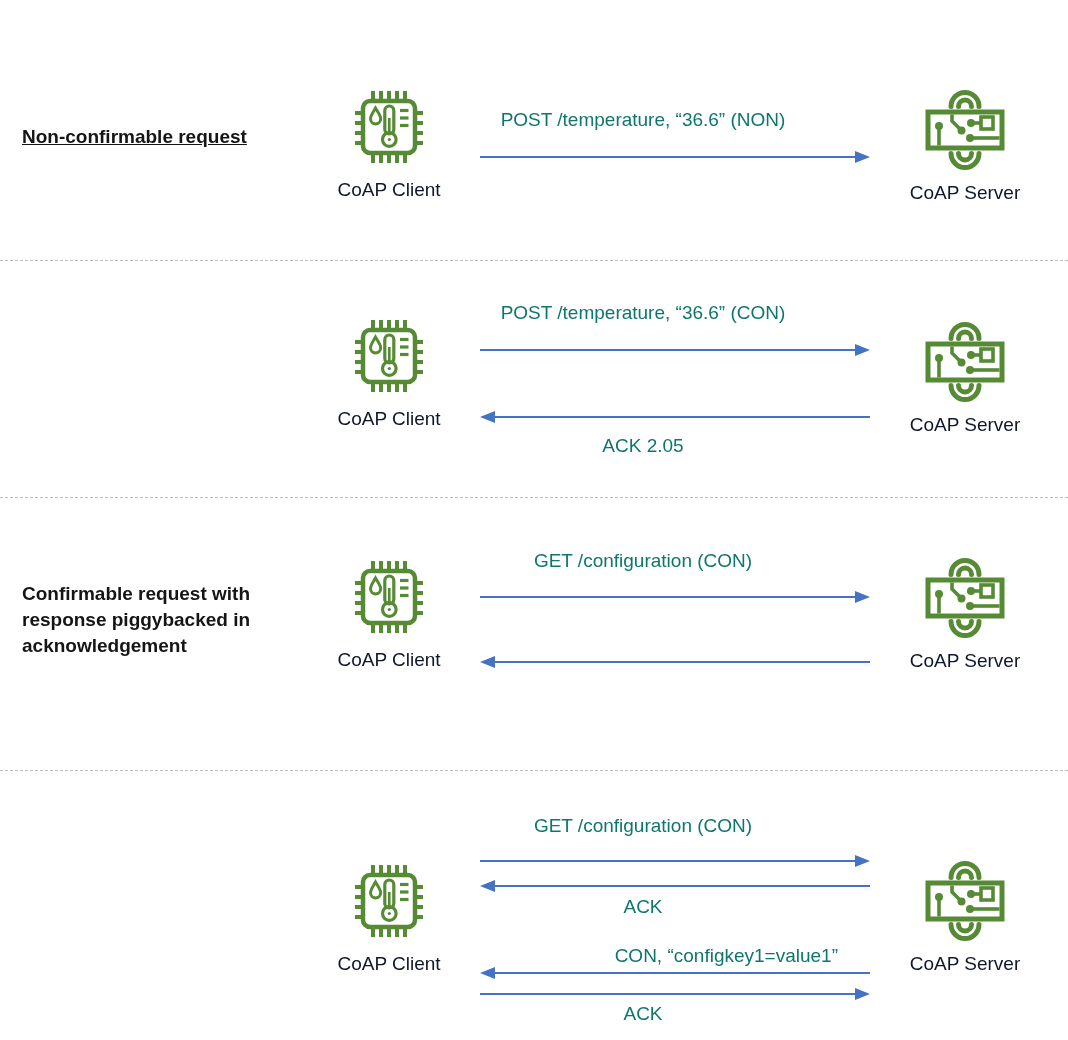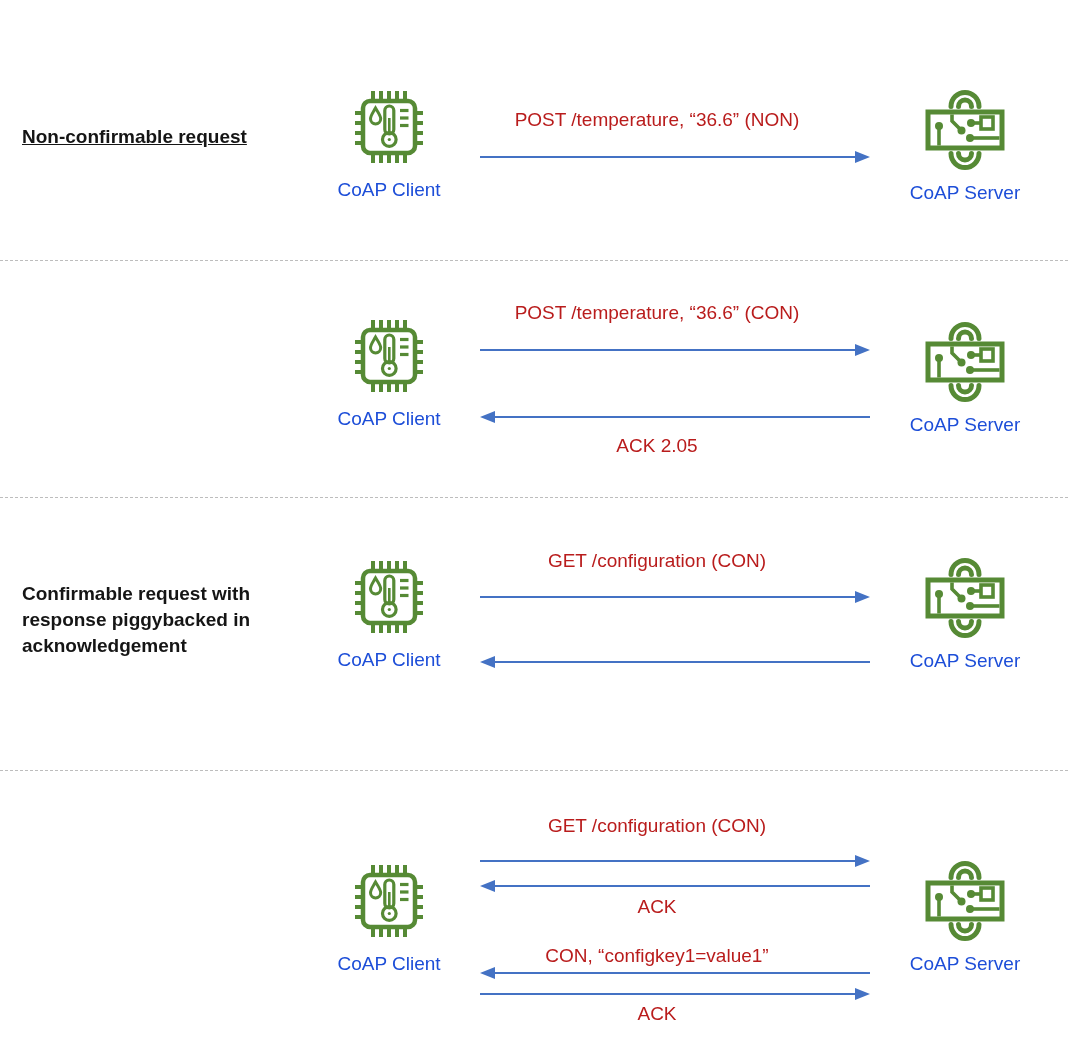--- a/index.html
+++ b/index.html
@@ -18,28 +18,28 @@
   .section-title{
     position:absolute;left:22px;width:300px;
     font-size:19px;font-weight:bold;line-height:26px;
     color:#151515;
   }
   .node{
     position:absolute;width:150px;
     display:flex;flex-direction:column;align-items:center;
   }
   .node .caption{
-    font-size:19px;line-height:24px;color:#1d4ed8;white-space:nowrap;
+    font-size:19px;line-height:24px;color:#0f172a;white-space:nowrap;
   }
   .client-caption-gap{margin-top:12px;}
   .server-caption-gap{margin-top:11px;}
   .msg-label{
-    position:absolute;left:462px;width:390px;
+    position:absolute;left:448px;width:390px;
     font-size:19px;line-height:24px;text-align:center;
-    color:#b91c1c;white-space:nowrap;
+    color:#0f766e;white-space:nowrap;
   }
   .arrow{
     position:absolute;left:480px;width:390px;height:12px;
   }
   .arrow .shaft{
     position:absolute;top:5.25px;height:1.6px;background:#4472c4;
   }
   .arrow.right .shaft{left:0;right:11px;}
   .arrow.left  .shaft{left:11px;right:0;}
   .arrow .head{
@@ -230,21 +230,21 @@
   <div class="msg-label" style="top:814px;">GET /configuration (CON)</div>
   <div class="arrow right" style="top:855px;">
       <div class="shaft"></div>
       <div class="head"></div>
     </div>
   <div class="arrow left" style="top:880px;">
       <div class="shaft"></div>
       <div class="head"></div>
     </div>
   <div class="msg-label" style="top:895px;">ACK</div>
-  <div class="msg-label" style="top:944px;">CON, “configkey1=value1”</div>
+  <div class="msg-label" style="top:944px;text-align:right;">CON, “configkey1=value1”</div>
   <div class="arrow left" style="top:967px;">
       <div class="shaft"></div>
       <div class="head"></div>
     </div>
   <div class="arrow right" style="top:988px;">
       <div class="shaft"></div>
       <div class="head"></div>
     </div>
   <div class="msg-label" style="top:1002px;">ACK</div>
 

